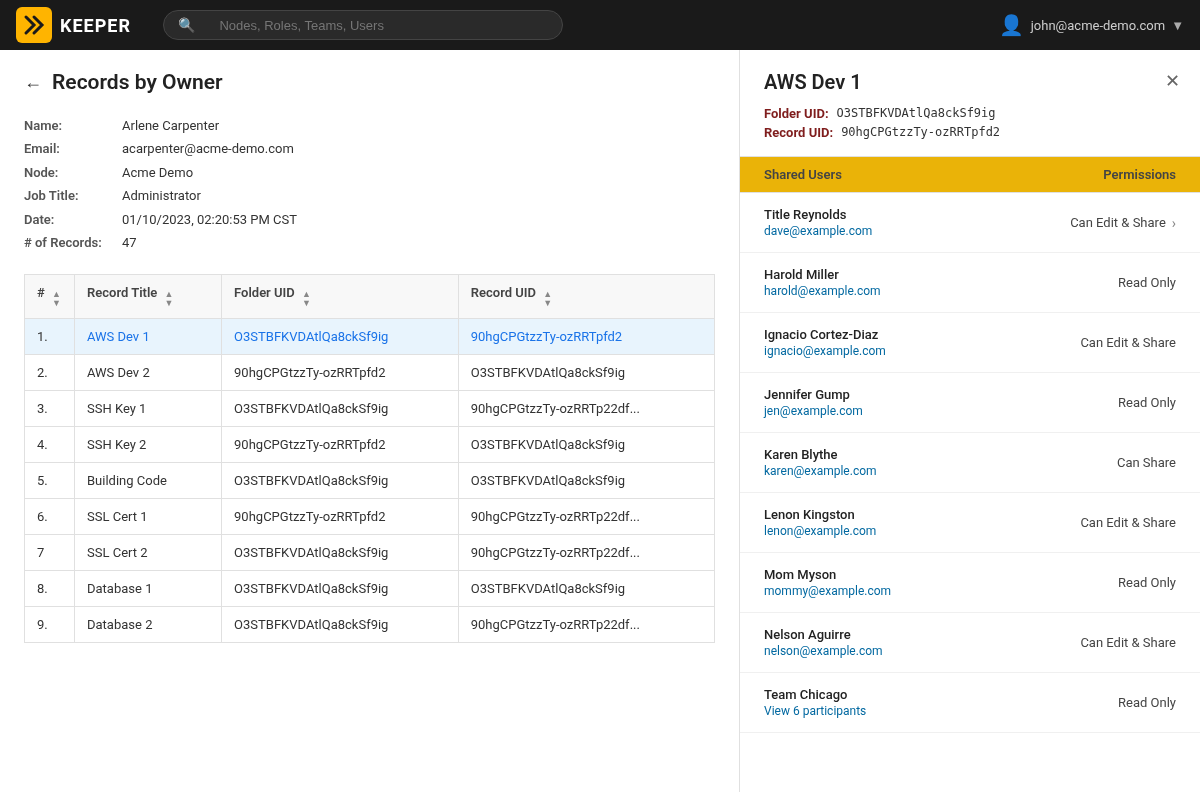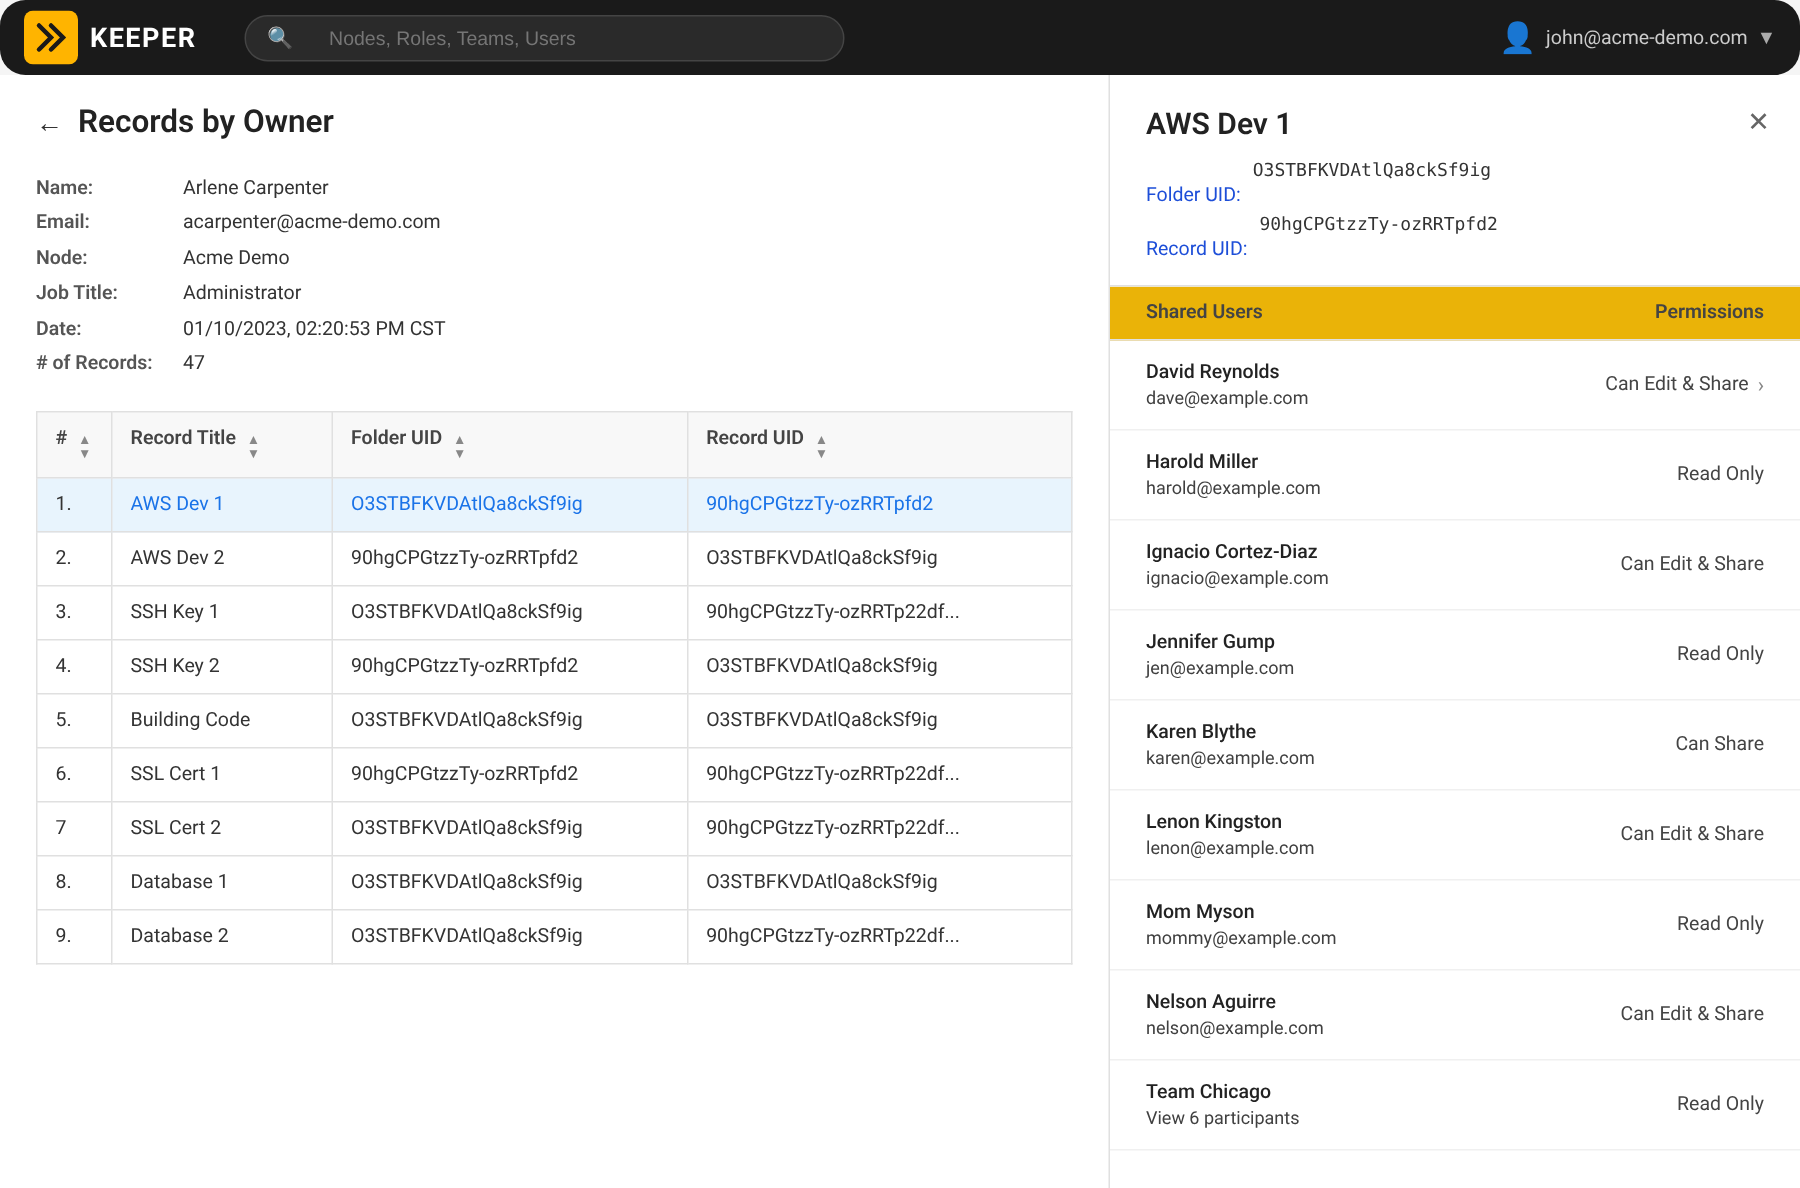--- a/index.html
+++ b/index.html
@@ -6,21 +6,20 @@
     body { font-family: -apple-system, BlinkMacSystemFont, 'Segoe UI', Roboto, sans-serif; background: #f5f5f5; color: #333; font-size: 14px; }
 
     
     .header {
       background: #1a1a1a;
       height: 50px;
       display: flex;
       align-items: center;
       padding: 0 16px;
       gap: 16px;
-      border-radius: 17px;
     }
     .logo-area {
       display: flex;
       align-items: center;
       gap: 8px;
     }
     .logo-icon {
       width: 36px;
       height: 36px;
     }
@@ -179,23 +178,22 @@
       border: none;
       padding: 4px;
     }
     .uid-row {
       display: flex;
       gap: 8px;
       font-size: 13px;
       margin-bottom: 4px;
     }
     .uid-label {
-      font-weight: 400;
-      color: #1d4ed8;
-      margin-top: 17px;
+      font-weight: 700;
+      color: #7f1d1d;
     }
     .uid-value {
       color: #333;
       font-family: monospace;
       font-size: 12px;
     }
 
     .shared-users-table {
       flex: 1;
       overflow-y: auto;
@@ -219,21 +217,21 @@
       cursor: pointer;
     }
     .user-info .user-name {
       font-size: 13px;
       font-weight: 500;
       color: #222;
       margin-bottom: 2px;
     }
     .user-info .user-email {
       font-size: 12px;
-      color: #404040;
+      color: #0369a1;
     }
     .permission-area {
       display: flex;
       align-items: center;
       gap: 6px;
       font-size: 13px;
       color: #444;
       margin-left: 24px;
     }
     .chevron-right {
@@ -408,21 +406,21 @@
     </div>
 
     <div class="shared-users-table">
       <div class="shared-users-header">
         <span>Shared Users</span>
         <span>Permissions</span>
       </div>
       <div id="shared-users-list">
           <div class="shared-user-row">
             <div class="user-info">
-              <div class="user-name">David Reynolds</div>
+              <div class="user-name">Title Reynolds</div>
               <div class="user-email">dave@example.com</div>
             </div>
             <div class="permission-area">
               <span>Can Edit &amp; Share</span>
               <span class="chevron-right">›</span>
             </div>
           </div>
           <div class="shared-user-row">
             <div class="user-info">
               <div class="user-name">Harold Miller</div>

